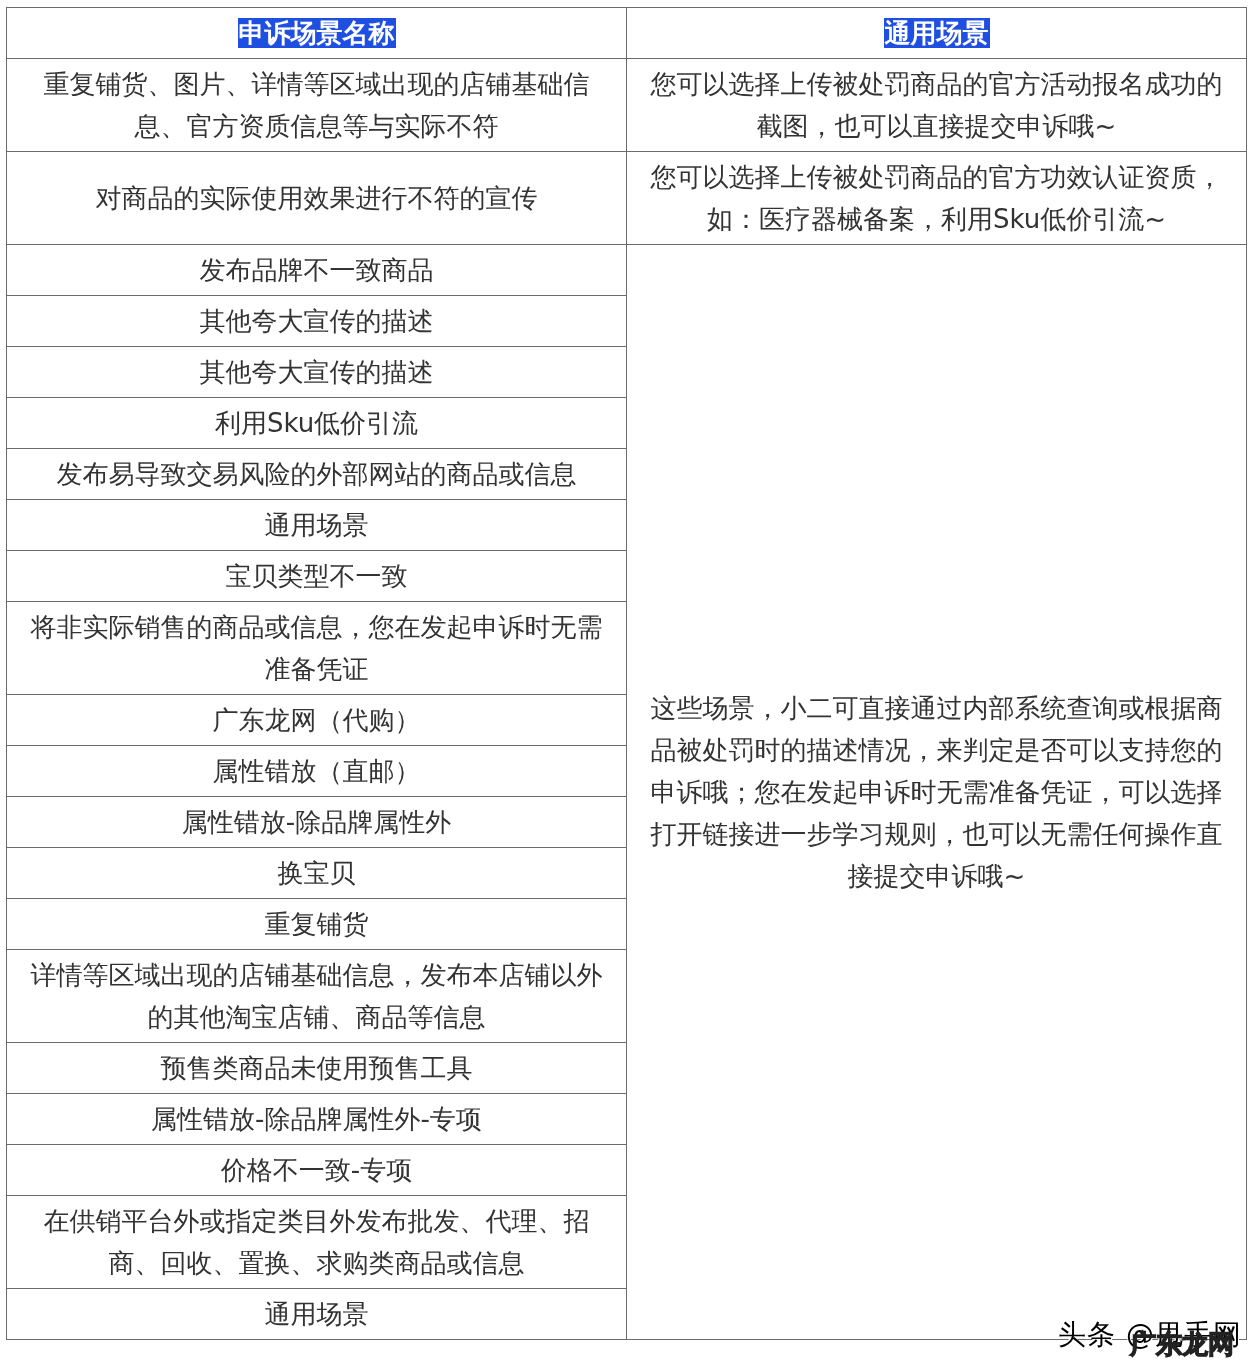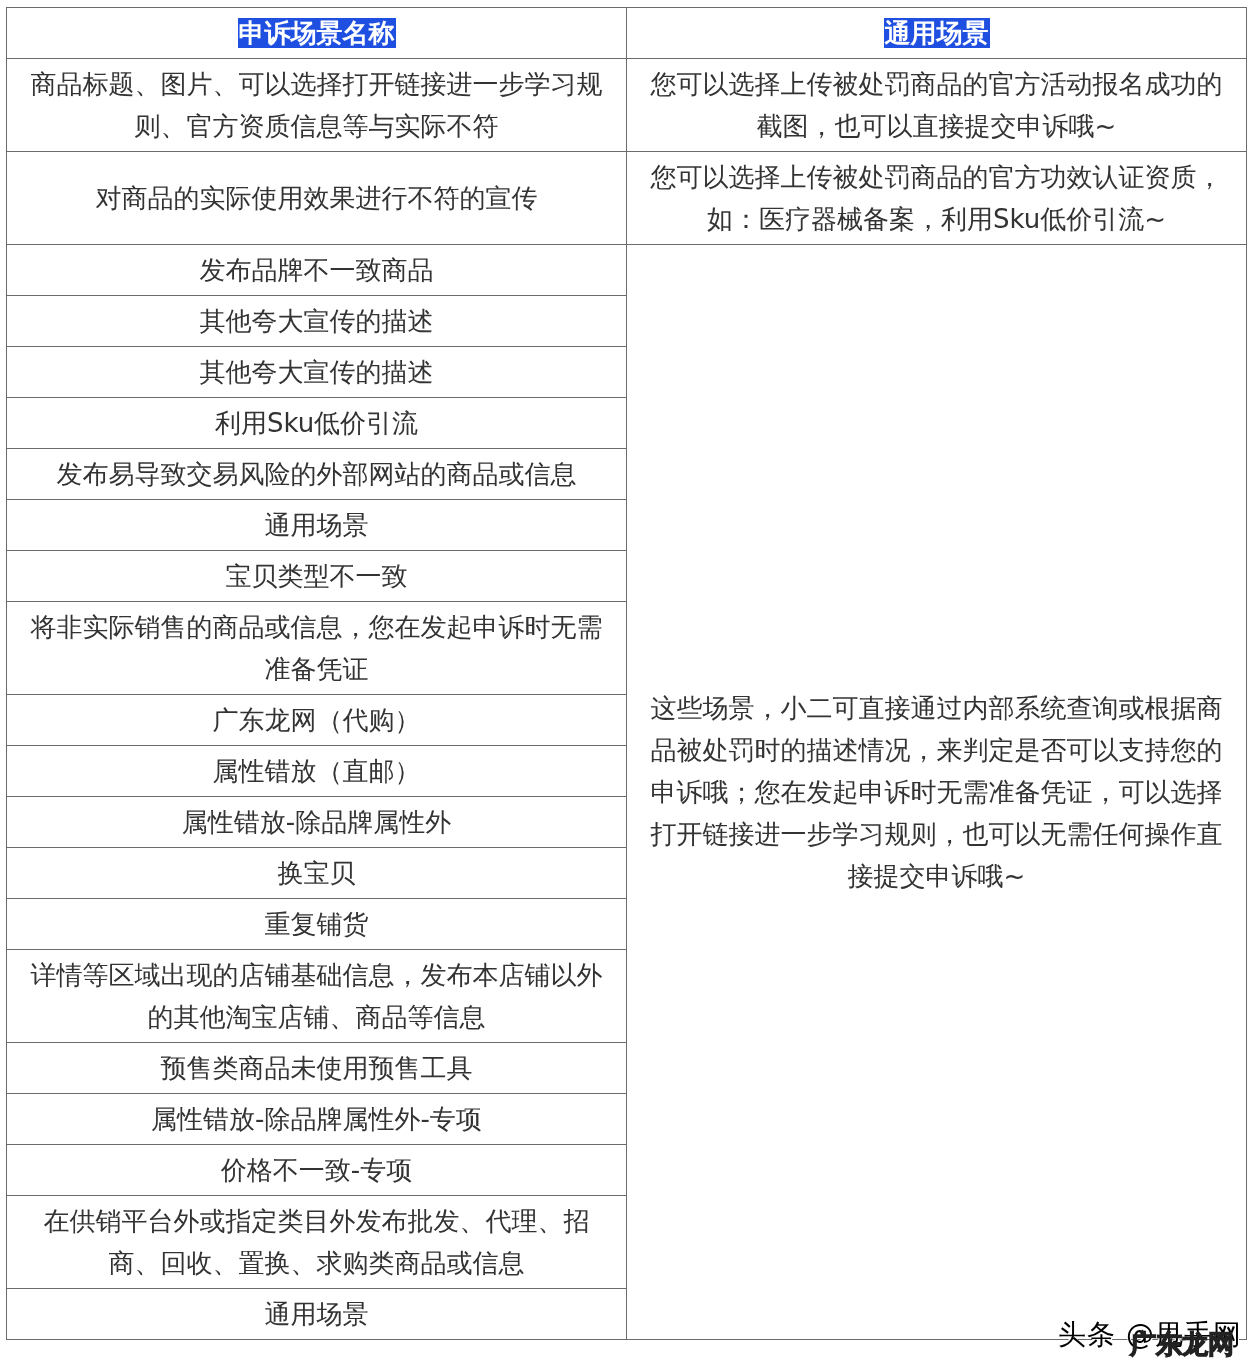--- a/index.html
+++ b/index.html
@@ -81,21 +81,21 @@
       <th>
         <span class="hl">申诉场景名称</span>
       </th>
       <th>
         <span class="hl">通用场景</span>
       </th>
     </tr>
   </thead>
   <tbody>
     <tr class="h94">
-      <td>商品标题、图片、可以选择打开链接进一步学习规则、官方资质信息等与实际不符</td>
+      <td>重复铺货、图片、详情等区域出现的店铺基础信息、官方资质信息等与实际不符</td>
       <td>您可以选择上传被处罚商品的官方活动报名成功的截图，也可以直接提交申诉哦~</td>
     </tr>
     <tr class="h94">
       <td>对商品的实际使用效果进行不符的宣传</td>
       <td>您可以选择上传被处罚商品的官方功效认证资质，如：医疗器械备案，利用Sku低价引流~</td>
     </tr>
     <tr class="h52">
       <td>发布品牌不一致商品</td>
       <td rowspan="19" class="merged-cell">
         <div>这些场景，小二可直接通过内部系统查询或根据商品被处罚时的描述情况，来判定是否可以支持您的申诉哦；您在发起申诉时无需准备凭证，可以选择打开链接进一步学习规则，也可以无需任何操作直接提交申诉哦~</div>

